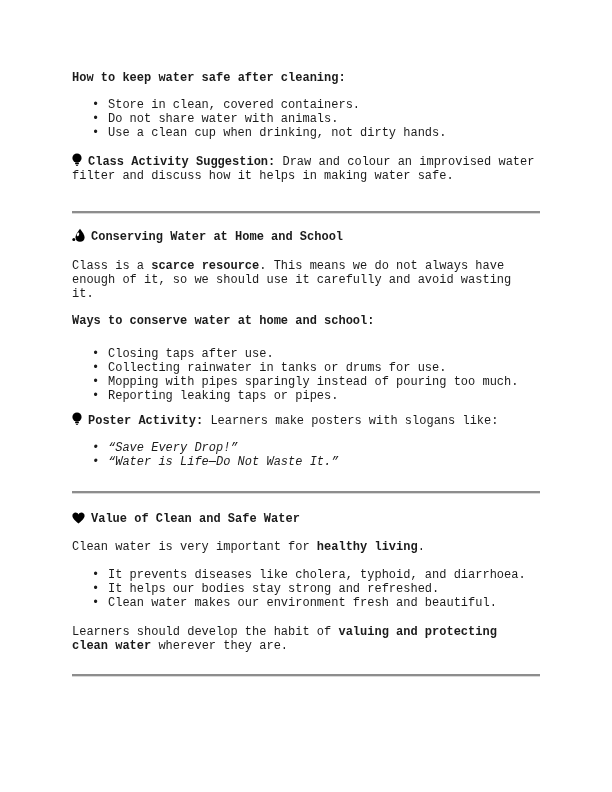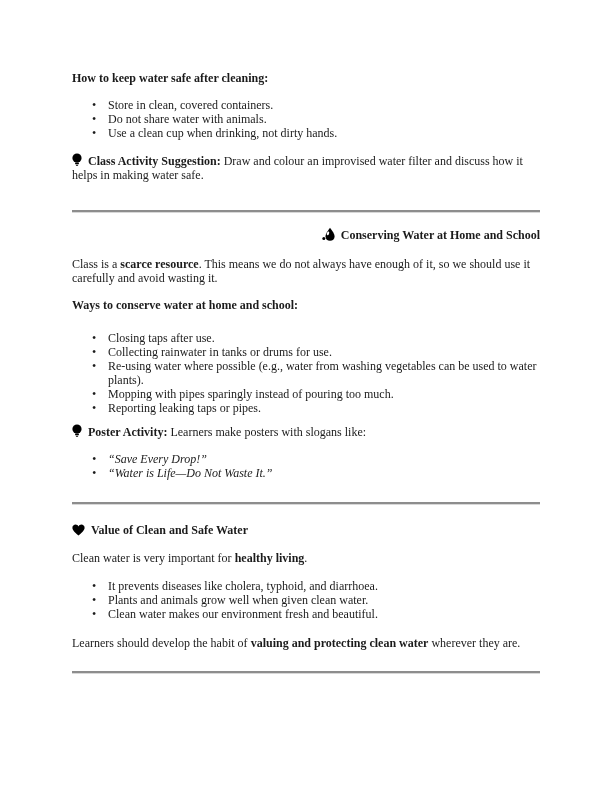--- a/index.html
+++ b/index.html
@@ -3,37 +3,37 @@
 <meta charset="utf-8">
 <style>
   html,body{margin:0;padding:0;background:#ffffff;}
   .page{
     position:relative;
     width:612px;height:792px;
     box-sizing:border-box;
     padding:71px 72px 0 72px;
     background:#ffffff;
     color:#1b1b1b;
-    font-family:Liberation Serif, serif;
+    font-family:Liberation Mono, monospace;
     font-size:12px;
     line-height:14px;
     overflow:hidden;
   }
   p{margin:0;}
   .p-heading1{margin:0 0 13px 0;font-weight:bold;}
   ul{list-style:none;margin:0;padding:0;}
   ul li{position:relative;padding-left:36px;line-height:14px;}
   ul li::before{content:"•";position:absolute;left:20px;top:0;}
   .list1{margin:0 0 13px 0;}
   .activity-para{margin:0;}
   hr{border:none;height:2px;background:#8d8d8d;box-shadow:0 1px 0 #d8d8d8;}
   .hr1{margin:28px 0 15px 0;}
   .hr2{margin:22px 0 19px 0;}
   .hr3{margin:21px 0 0 0;}
-  .h-icon{margin:0 0 15px 0;font-weight:bold;text-align:right;}
+  .h-icon{margin:0 0 15px 0;font-weight:bold;}
   .intro-para{margin:0 0 13px 0;}
   .sub-heading{margin:0 0 19px 0;font-weight:bold;}
   .list2{margin:0 0 9px 0;}
   .poster-para{margin:0 0 13px 0;}
   .slogan-list{margin:0;font-style:italic;}
   .h-value{margin:0 0 14px 0;font-weight:bold;}
   .value-intro{margin:0 0 14px 0;}
   .list3{margin:0 0 15px 0;}
   .closing-para{margin:0;}
   .icon{display:inline-block;vertical-align:-2px;margin-right:6px;line-height:0;}
@@ -66,21 +66,20 @@
           <ellipse cx="6" cy="6.4" rx="1.1" ry="2" transform="rotate(18 6 6.4)" fill="#fff"></ellipse>
         </svg></span><span>Conserving Water at Home and School</span></p>
 
   <p class="intro-para"><span>Class is a </span><b>scarce resource</b><span>. This means we do not always have enough of it, so we should use it carefully and avoid wasting it.</span></p>
 
   <p class="sub-heading">Ways to conserve water at home and school:</p>
 
   <ul class="list2">
     <li>Closing taps after use.</li>
     <li>Collecting rainwater in tanks or drums for use.</li>
-    <li>Re-using water where possible (e.g., water from washing vegetables can be used to water plants).</li>
     <li>Mopping with pipes sparingly instead of pouring too much.</li>
     <li>Reporting leaking taps or pipes.</li>
   </ul>
 
   <p class="poster-para"><span class="icon"><svg width="10" height="14" viewBox="0 0 10 14">
           <circle cx="5" cy="5" r="4.6" fill="#000"></circle>
           <rect x="3.1" y="9.4" width="3.8" height="1.9" rx="0.6" fill="#000"></rect>
           <rect x="3.9" y="11.7" width="2.2" height="1.1" rx="0.5" fill="#000"></rect>
         </svg></span><b>Poster Activity:</b><span> Learners make posters with slogans like:</span></p>
 
@@ -92,21 +91,21 @@
   <hr class="hr2">
 
   <p class="h-value"><span class="icon"><svg width="13" height="12" viewBox="0 0 13 12">
           <path d="M6.5 11.6 C2 7.8 0.4 5.4 0.4 3.7 C0.4 1.9 1.9 0.6 3.6 0.6 C4.8 0.6 5.9 1.3 6.5 2.4 C7.1 1.3 8.2 0.6 9.4 0.6 C11.1 0.6 12.6 1.9 12.6 3.7 C12.6 5.4 11 7.8 6.5 11.6 Z" fill="#000"></path>
         </svg></span><span>Value of Clean and Safe Water</span></p>
 
   <p class="value-intro"><span>Clean water is very important for </span><b>healthy living</b><span>.</span></p>
 
   <ul class="list3">
     <li>It prevents diseases like cholera, typhoid, and diarrhoea.</li>
-    <li>Plants and animals grow well when given clean water.</li>
+    <li>It helps our bodies stay strong and refreshed.</li>
     <li>Clean water makes our environment fresh and beautiful.</li>
   </ul>
 
   <p class="closing-para"><span>Learners should develop the habit of </span><b>valuing and protecting clean water</b><span> wherever they are.</span></p>
 
   <hr class="hr3">
 
 </div>
 
 </body></html>

